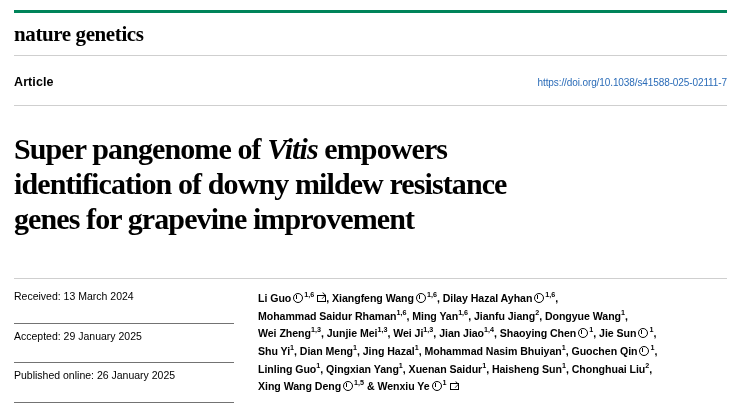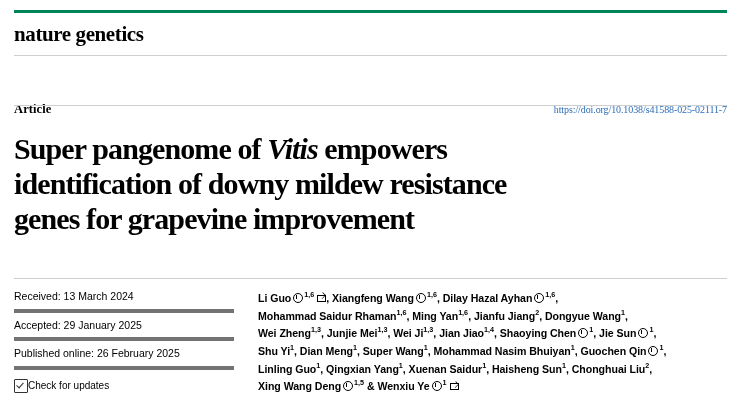--- a/index.html
+++ b/index.html
@@ -43,26 +43,25 @@
     position: absolute;
     left: 14px;
     top: 55px;
     width: 713px;
     height: 1px;
     background: #cfcfcf;
   }
   .artline {
     position: absolute;
     left: 14px;
-    top: 102px;
+    top: 75px;
     width: 713px;
     display: flex;
     align-items: baseline;
     justify-content: space-between;
-    font-family: Liberation Serif, serif;
   }
   .article-label {
     font-size: 12.5px;
     font-weight: bold;
     color: #000;
     letter-spacing: 0.1px;
   }
   .doi-link {
     font-size: 10px;
     color: #2b6cb8;
@@ -104,22 +103,22 @@
   .meta-col {
     position: absolute;
     left: 14px;
     top: 288px;
     width: 220px;
     font-size: 10.5px;
     line-height: 1.2;
     color: #000;
   }
   .meta-item {
-    padding: 6px 0 6px 0;
-    border-bottom: 4px solid #737373;
+    padding: 6px 0 20px 0;
+    border-bottom: 1px solid #737373;
   }
   .meta-item:first-child {
     padding-top: 2px;
   }
   .check-row {
     display: flex;
     align-items: center;
     padding-top: 9px;
   }
   .check-box {
@@ -227,39 +226,39 @@
     <span>Super pangenome of </span><em>Vitis</em><span> empowers</span><br>
     <span>identification of downy mildew resistance</span><br>
     <span>genes for grapevine improvement</span>
   </h1>
 
   <div class="meta-rule"></div>
 
   <div class="meta-col">
     <div class="meta-item">Received: 13 March 2024</div>
     <div class="meta-item">Accepted: 29 January 2025</div>
-    <div class="meta-item">Published online: 26 February 2025</div>
+    <div class="meta-item">Published online: 26 January 2025</div>
     <div class="check-row">
       <span class="check-box"></span>
       <span class="check-label">Check for updates</span>
     </div>
   </div>
 
   <div class="authors">
     <div>
       <span>Li Guo</span><span class="orcid"></span><sup>1,6</sup><span class="envelope"></span><span>, Xiangfeng Wang</span><span class="orcid"></span><sup>1,6</sup><span>, Dilay Hazal Ayhan</span><span class="orcid"></span><sup>1,6</sup><span>,</span>
     </div>
     <div>
       <span>Mohammad Saidur Rhaman</span><sup>1,6</sup><span>, Ming Yan</span><sup>1,6</sup><span>, Jianfu Jiang</span><sup>2</sup><span>, Dongyue Wang</span><sup>1</sup><span>,</span>
     </div>
     <div>
       <span>Wei Zheng</span><sup>1,3</sup><span>, Junjie Mei</span><sup>1,3</sup><span>, Wei Ji</span><sup>1,3</sup><span>, Jian Jiao</span><sup>1,4</sup><span>, Shaoying Chen</span><span class="orcid"></span><sup>1</sup><span>, Jie Sun</span><span class="orcid"></span><sup>1</sup><span>,</span>
     </div>
     <div>
-      <span>Shu Yi</span><sup>1</sup><span>, Dian Meng</span><sup>1</sup><span>, Super Wang</span><sup>1</sup><span>, Mohammad Nasim Bhuiyan</span><sup>1</sup><span>, Guochen Qin</span><span class="orcid"></span><sup>1</sup><span>,</span>
+      <span>Shu Yi</span><sup>1</sup><span>, Dian Meng</span><sup>1</sup><span>, Jing Hazal</span><sup>1</sup><span>, Mohammad Nasim Bhuiyan</span><sup>1</sup><span>, Guochen Qin</span><span class="orcid"></span><sup>1</sup><span>,</span>
     </div>
     <div>
       <span>Linling Guo</span><sup>1</sup><span>, Qingxian Yang</span><sup>1</sup><span>, Xuenan Saidur</span><sup>1</sup><span>, Haisheng Sun</span><sup>1</sup><span>, Chonghuai Liu</span><sup>2</sup><span>,</span>
     </div>
     <div>
       <span>Xing Wang Deng</span><span class="orcid"></span><sup>1,5</sup><span> &amp; Wenxiu Ye</span><span class="orcid"></span><sup>1</sup><span class="envelope"></span>
     </div>
   </div>
 
 </div>

